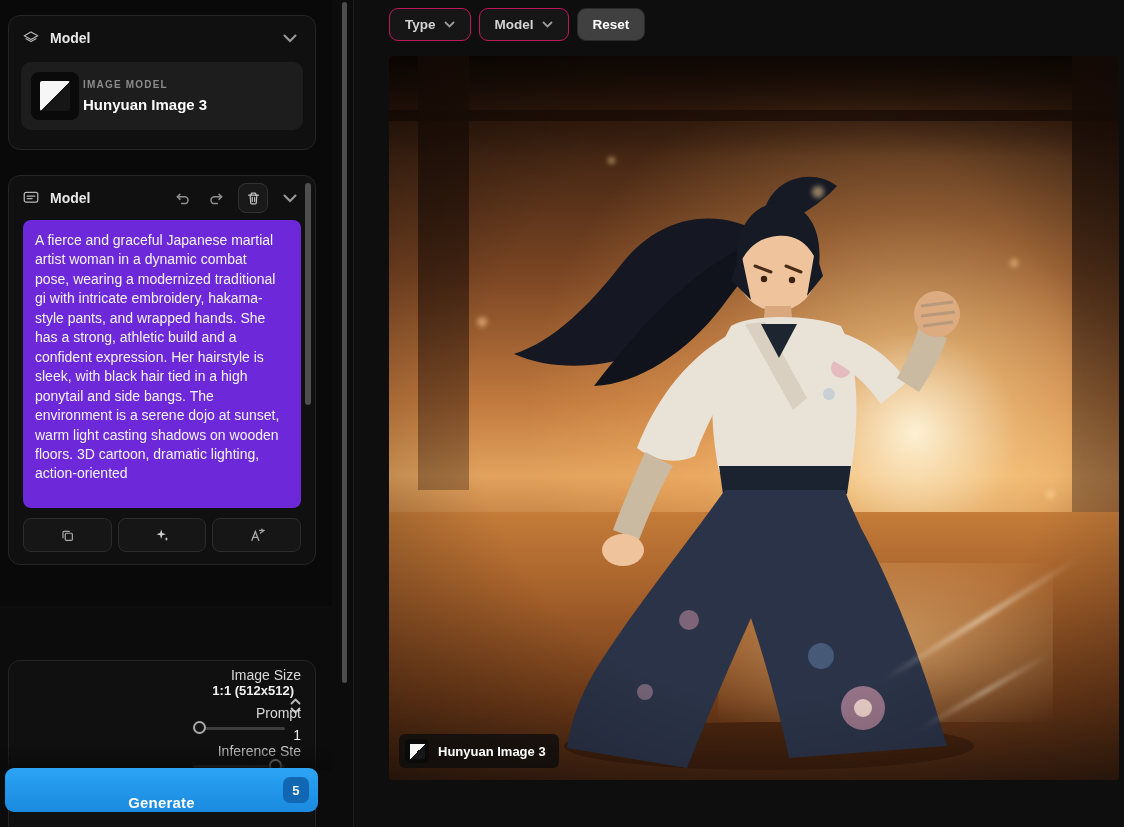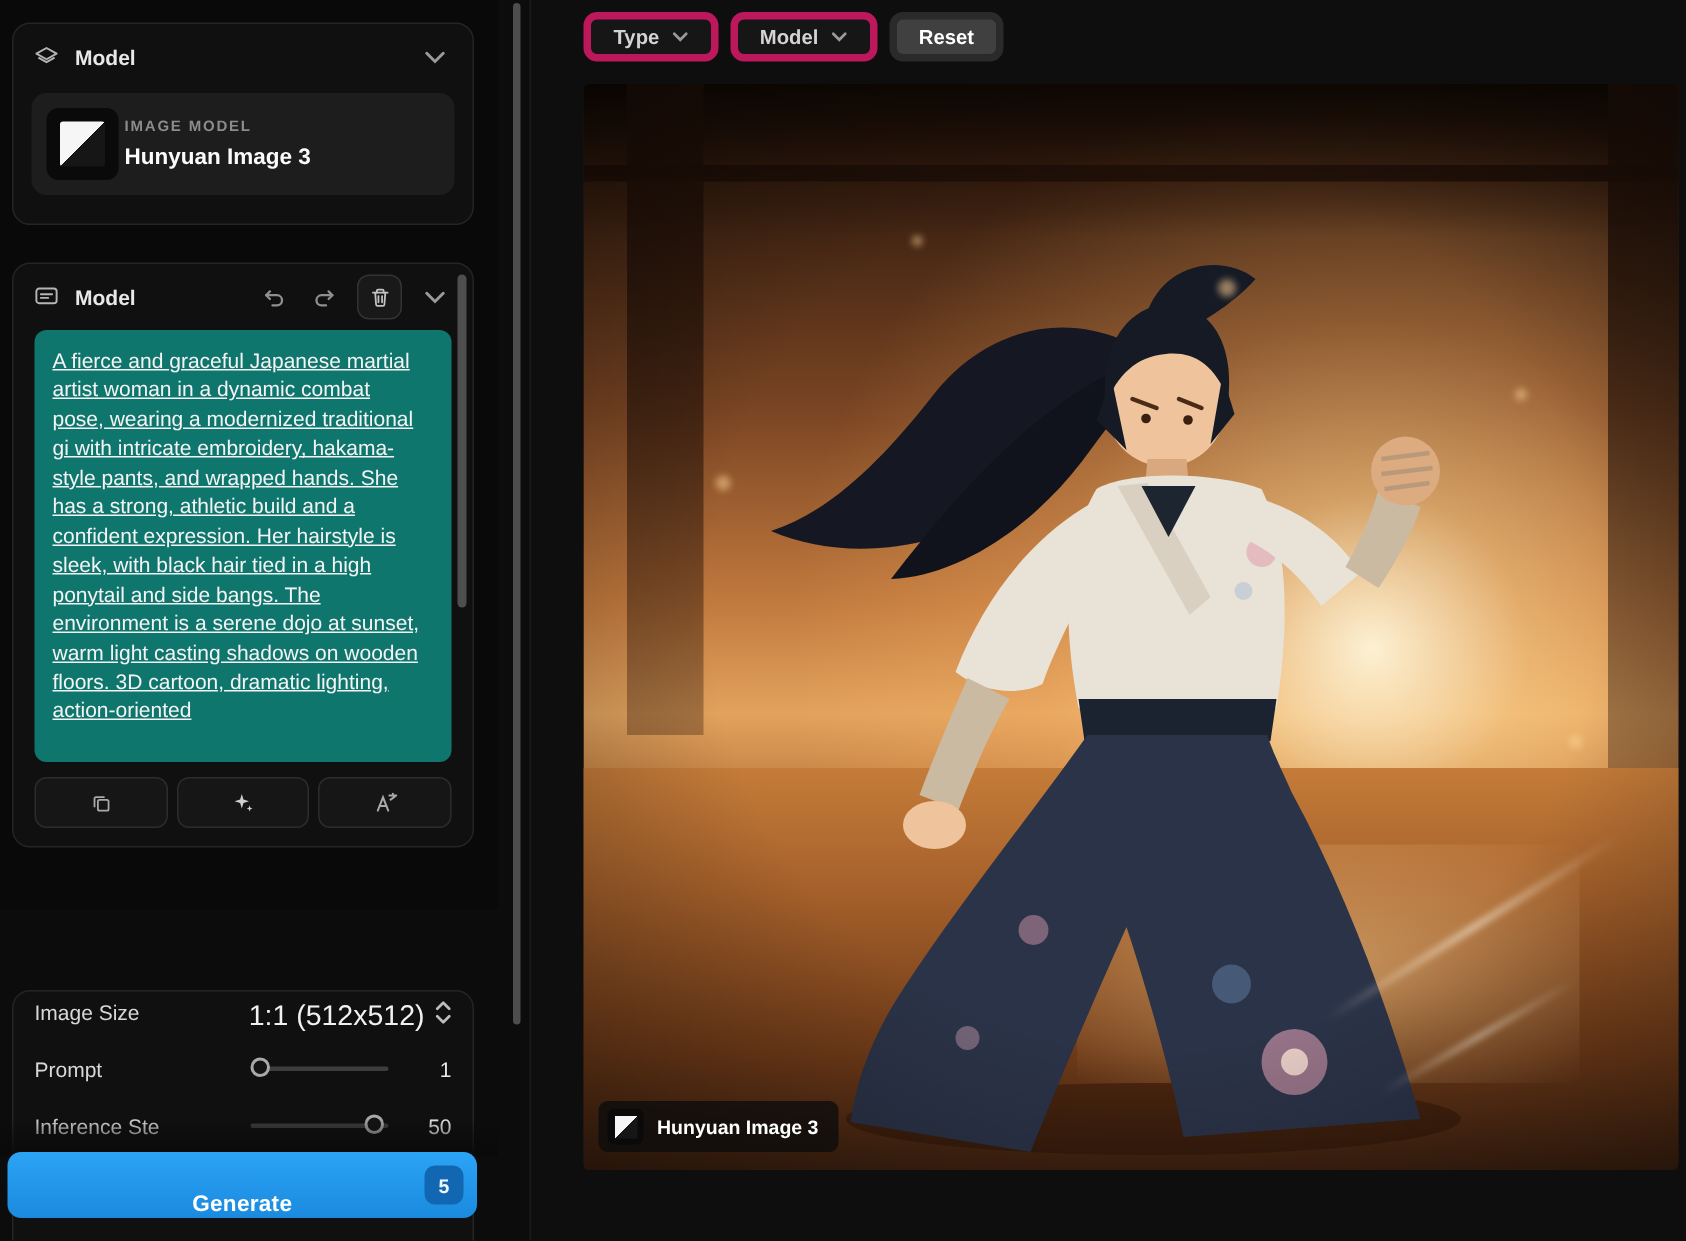--- a/index.html
+++ b/index.html
@@ -33,40 +33,39 @@
     display:flex; align-items:center; gap:4px; cursor:pointer;
   }
   .model-logo { width:48px; height:48px; border-radius:8px; background:#0a0a0a; display:flex; align-items:center; justify-content:center; }
   .model-logo-inner { width:30px; height:30px; border-radius:2px; background:linear-gradient(135deg,#f6f6f6 0 50%, #161616 50% 100%); }
   .model-eyebrow { font-size:10px; letter-spacing:1.2px; color:#8c8c8c; font-weight:700; margin-bottom:6px; }
   .model-name { font-size:15px; color:#fbfbfb; font-weight:600; }
 
   .panel-prompt { top:175px; height:390px; }
   .prompt-box {
     position:relative; margin:0 14px 10px; height:288px;
-    background:#0f766e; border-radius:8px; padding:11px 18px 11px 12px;
+    background:#6d28d9; border-radius:8px; padding:11px 18px 11px 12px;
     color:#f4f4f4; font-size:14px; line-height:1.39; overflow:hidden;
     cursor:text;
-    text-decoration:underline;
   }
   .prompt-thumb { position:absolute; right:4px; top:7px; width:6px; height:222px; background:#4e4e4e; border-radius:3px; cursor:pointer; }
   .prompt-actions { display:flex; gap:6px; margin:0 14px; }
   .action-btn {
     flex:1; height:34px; background:#161616; border:1px solid #2c2c2c; border-radius:8px;
     display:flex; align-items:center; justify-content:center; color:#a9a9a9; cursor:pointer;
   }
 
   .panel-negative { top:588px; height:46px; }
   .panel-negative .panel-header { height:44px; font-weight:600; }
 
   .panel-settings { top:660px; height:200px; }
-  .srow { display:flex; align-items:flex-start; height:38px; padding:0 14px; color:#d8d8d8; font-size:14px; }
+  .srow { display:flex; align-items:flex-end; height:38px; padding:0 14px; color:#d8d8d8; font-size:14px;flex-direction:column; }
   .srow:first-child { margin-top:6px; }
   .srow .spacer { flex:1; }
-  .size-value { color:#f0f0f0; font-size:19px; font-weight:400; margin-right:7px; }
+  .size-value { color:#f0f0f0; font-size:13px; font-weight:700; margin-right:7px; }
   .slider { position:relative; width:92px; height:14px; margin-right:16px; cursor:pointer; }
   .slider .track { position:absolute; top:6px; left:0; right:0; height:2.5px; background:#3d3d3d; border-radius:2px; }
   .slider .thumb { position:absolute; top:0; width:13px; height:13px; border-radius:50%; background:#141414; border:2px solid #a9a9a9; }
   .slider .thumb.left { left:0; }
   .slider .thumb.right { left:76px; }
   .srow .val { width:26px; text-align:right; color:#eaeaea; font-size:14px; }
 
   .bottom-fade { position:absolute; left:0; top:745px; width:332px; height:26px;
     background:linear-gradient(180deg, rgba(9,9,9,0), rgba(9,9,9,0.92)); z-index:6; pointer-events:none; }
 
@@ -83,21 +82,21 @@
     display:flex; align-items:center; justify-content:center;
   }
 
   .sidebar-scrollbar { position:absolute; left:342px; top:2px; width:5px; height:681px;
     background:#4d4d4d; border-radius:3px; z-index:5; cursor:pointer; }
 
   
   .main { position:absolute; left:353px; top:0; right:0; bottom:0; background:#0e0e0e; border-left:1px solid #1c1c1c; }
   .toolbar { position:absolute; left:35px; top:8px; display:flex; gap:8px; }
   .tb-btn {
-    height:33px; padding:0 15px; border-radius:9px; background:#161616; border:5px solid #be185d;
+    height:33px; padding:0 15px; border-radius:9px; background:#161616; border:1px solid #be185d;
     color:#d3d3d3; font-family:inherit; font-size:13.5px; font-weight:700;
     display:flex; align-items:center; gap:8px; cursor:pointer;
   }
   .tb-btn.reset { background:#404040; border-color:#2a2a2a; color:#ffffff; }
 
   
   .hero { position:absolute; left:35px; top:56px; width:730px; height:724px; border-radius:4px; overflow:hidden; background:#1a0f08; cursor:pointer; }
   .hero .layer { position:absolute; inset:0; }
   .sky { background:linear-gradient(180deg,#1d1008 0%, #3f2312 12%, #7a4523 30%, #c27a3e 48%, #e2a35e 58%, #ad672e 70%, #5a2f15 86%, #29150a 100%); }
   .sun { background:radial-gradient(circle at 72% 52%, rgba(255,246,218,0.95) 0%, rgba(255,212,142,0.55) 16%, rgba(255,182,104,0.28) 34%, rgba(255,160,90,0) 60%); }

